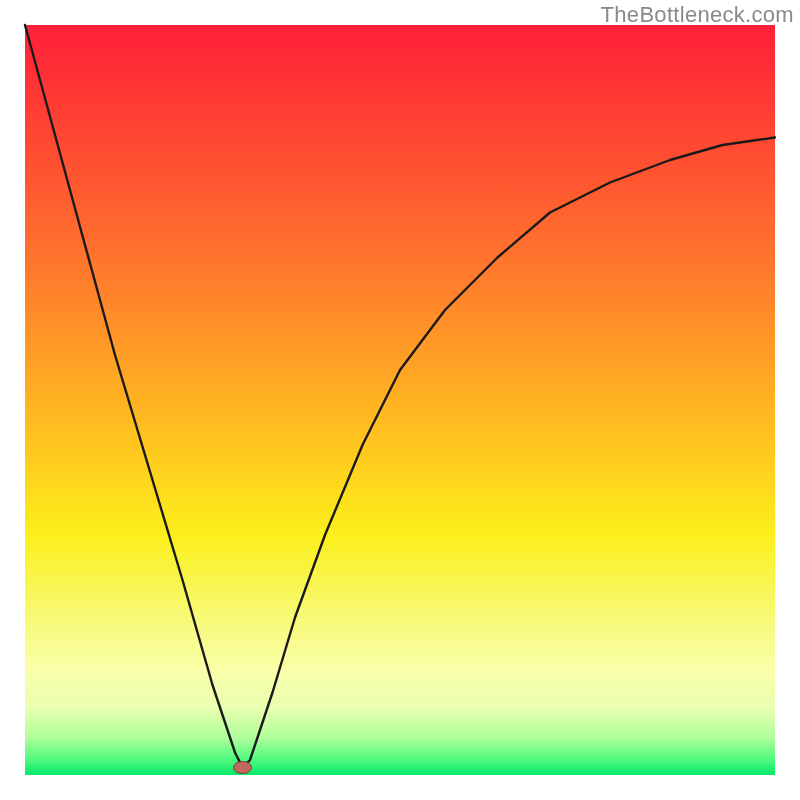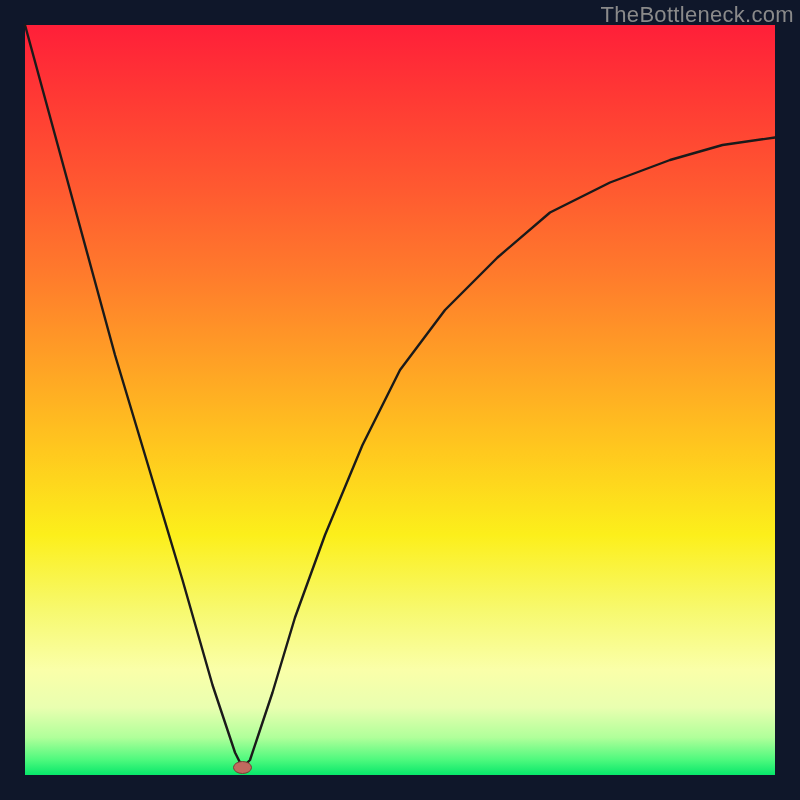--- a/index.html
+++ b/index.html
@@ -8,21 +8,21 @@
     width: 800px;
     height: 800px;
     overflow: hidden;
     background: #000;
     font-family: Arial, Helvetica, sans-serif;
   }
   .stage {
     position: relative;
     width: 800px;
     height: 800px;
-    background: #0f172a;
+    background: #ffffff;
   }
   .plot-area {
     position: absolute;
     left: 25px;
     top: 25px;
     width: 750px;
     height: 750px;
     
     background: linear-gradient(
       to bottom,

